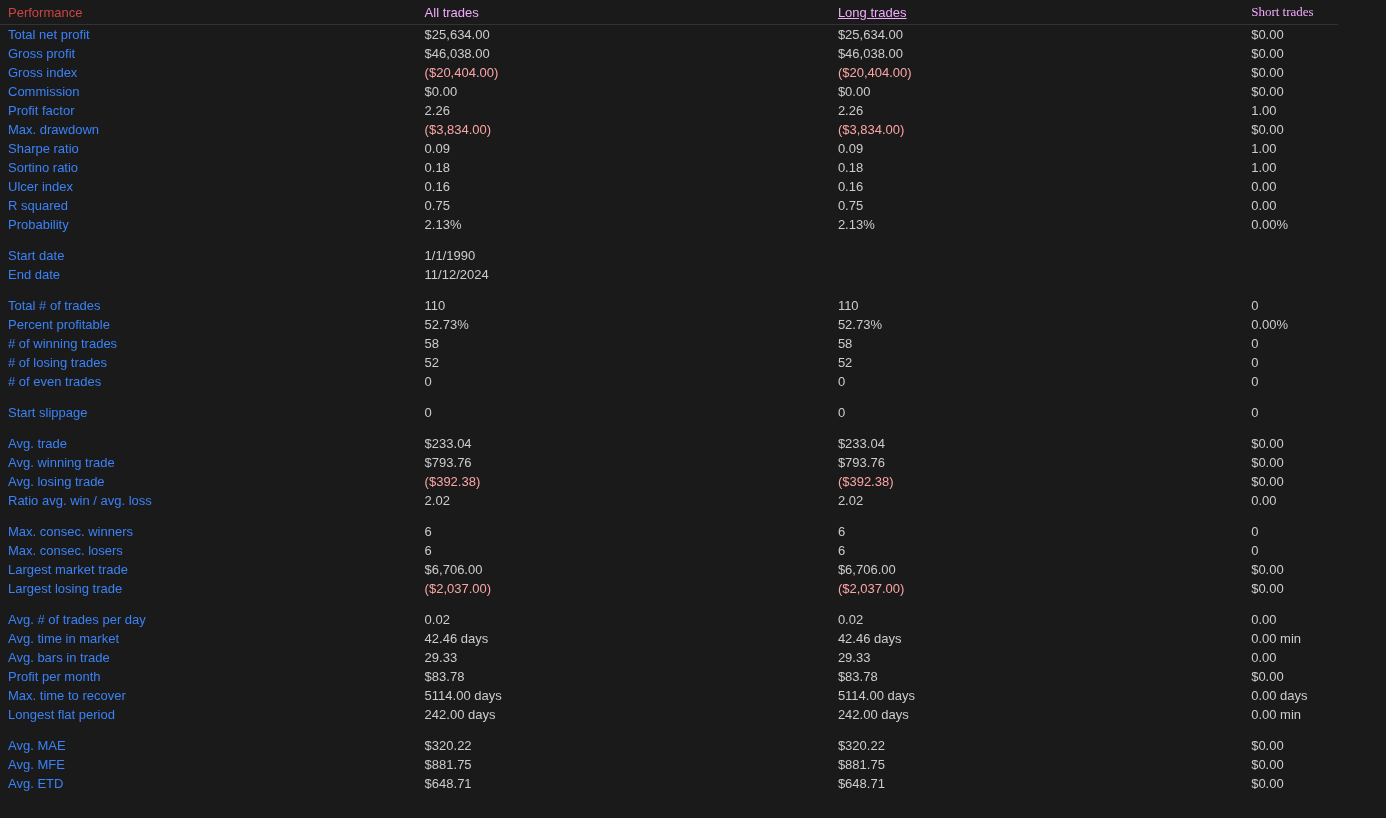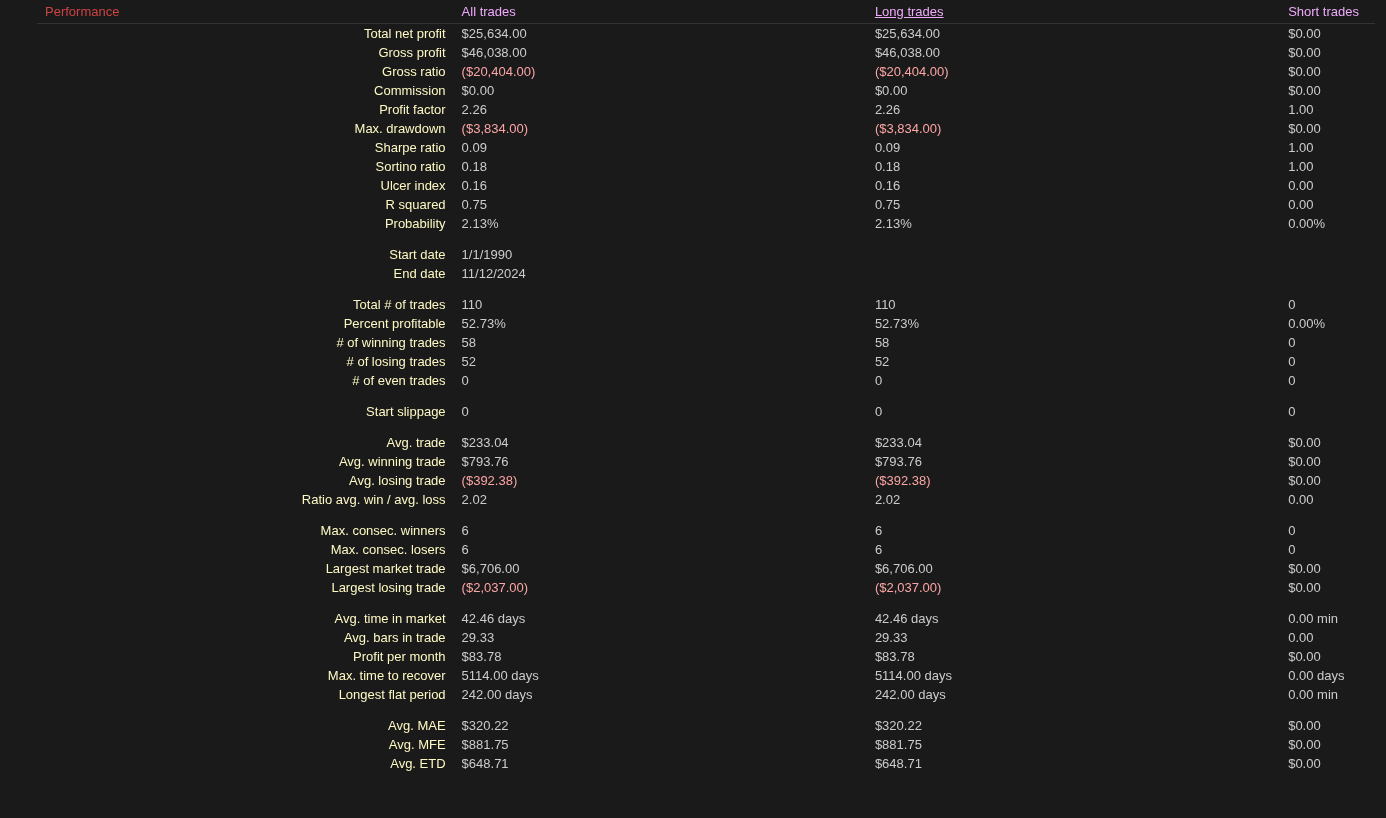--- a/index.html
+++ b/index.html
@@ -6,21 +6,20 @@
     body {
       background: #1a1a1a;
       color: #cccccc;
       font-family: Arial, sans-serif;
       font-size: 13px;
       overflow-x: auto;
     }
     .table-container {
       width: 1338px;
       min-height: 818px;
-      margin-left: 37px;
     }
     table {
       width: 100%;
       border-collapse: collapse;
     }
     thead tr th {
       background: #1a1a1a;
       color: #f0abfc;
       font-weight: normal;
       text-align: left;
@@ -31,31 +30,30 @@
     thead tr th:first-child {
       color: #cc4444;
     }
     tbody tr td {
       padding: 2px 8px;
       vertical-align: middle;
       color: #cccccc;
       white-space: nowrap;
     }
     tbody tr td:first-child {
-      color: #fef9c3;
-      text-align: right;
+      color: #3b82f6;
     }
     .red { color: #fca5a5; }
     .spacer td {
       height: 12px;
     }
     .col-label { width: 430px; }
     .col-all { width: 430px; }
     .col-long { width: 430px; text-decoration: underline; }
-    .col-short { width: 96px; }
+    .col-short { width: 96px; font-family: Liberation Serif, serif; }
   </style>
 </head>
 <body>
 
 <div class="table-container">
   <table>
     <thead>
       <tr>
         <th class="col-label">Performance</th>
         <th class="col-all">All trades</th>
@@ -70,21 +68,21 @@
           <td>$25,634.00</td>
           <td>$0.00</td>
         </tr>
         <tr>
           <td>Gross profit</td>
           <td>$46,038.00</td>
           <td>$46,038.00</td>
           <td>$0.00</td>
         </tr>
         <tr>
-          <td>Gross ratio</td>
+          <td>Gross index</td>
           <td class="red">($20,404.00)</td>
           <td class="red">($20,404.00)</td>
           <td>$0.00</td>
         </tr>
         <tr>
           <td>Commission</td>
           <td>$0.00</td>
           <td>$0.00</td>
           <td>$0.00</td>
         </tr>
@@ -236,20 +234,26 @@
           <td>$0.00</td>
         </tr>
         <tr>
           <td>Largest losing trade</td>
           <td class="red">($2,037.00)</td>
           <td class="red">($2,037.00)</td>
           <td>$0.00</td>
         </tr>
         <tr class="spacer">
           <td colspan="4"></td>
+        </tr>
+        <tr>
+          <td>Avg. # of trades per day</td>
+          <td>0.02</td>
+          <td>0.02</td>
+          <td>0.00</td>
         </tr>
         <tr>
           <td>Avg. time in market</td>
           <td>42.46 days</td>
           <td>42.46 days</td>
           <td>0.00 min</td>
         </tr>
         <tr>
           <td>Avg. bars in trade</td>
           <td>29.33</td>

